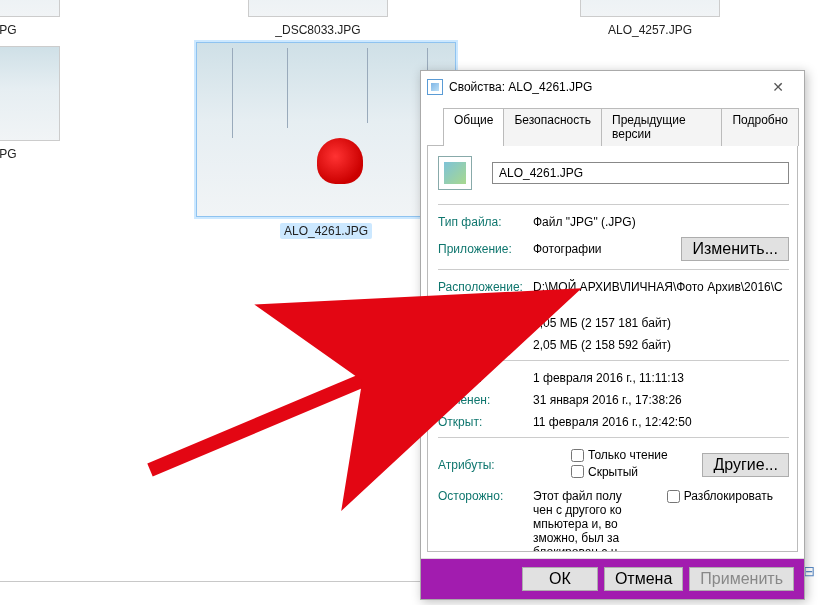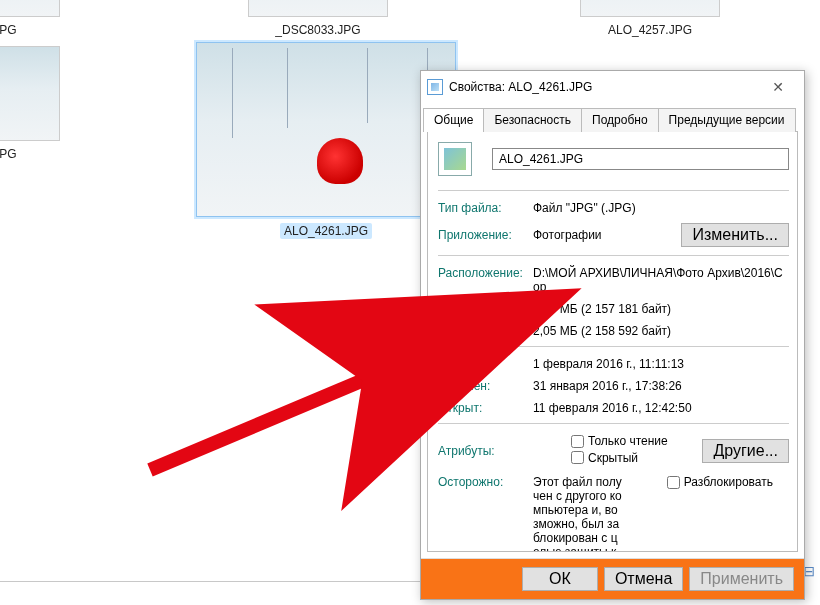--- a/index.html
+++ b/index.html
@@ -95,21 +95,21 @@
   .close-btn {
     margin-left: auto;
     width: 40px; height: 24px;
     display: flex; align-items: center; justify-content: center;
     color: #555;
     font-size: 14px;
   }
 
   .tabs {
     display: flex;
-    padding: 4px 6px 0 2px;
+    padding: 4px 6px 0 22px;
     gap: 0;
     font-size: 12px;
   }
   .tab {
     padding: 4px 10px 5px 10px;
     border: 1px solid #bbb;
     border-bottom: none;
     background: #f4f4f4;
     margin-right: -1px;
     position: relative;
@@ -181,21 +181,21 @@
     gap: 4px;
     margin-right: 16px;
     padding-left: 38px;
   }
   .checkbox input { margin: 0; width: 13px; height: 13px; }
   .footer {
     display: flex;
     justify-content: flex-end;
     gap: 6px;
     padding: 8px 10px;
-    background: #f97316;
+    background: #a21caf;
     border-top: 1px solid #ddd;
   }
 
   
   .arrow-svg {
     position: absolute;
     left: 0; top: 0;
     pointer-events: none;
   }
 
@@ -262,22 +262,22 @@
 <div class="dialog">
   <div class="titlebar">
     <span class="title-icon"></span>
     <span>Свойства: ALO_4261.JPG</span>
     <span class="close-btn">✕</span>
   </div>
 
   <div class="tabs">
     <div class="tab active">Общие</div>
     <div class="tab">Безопасность</div>
+    <div class="tab">Предыдущие версии</div>
     <div class="tab">Подробно</div>
-    <div class="tab">Предыдущие версии</div>
   </div>
 
   <div class="tab-panel">
 
     <div class="row" style="align-items:center; margin-bottom:14px;">
       <div class="file-icon"></div>
       <input class="filename-input" value="ALO_4261.JPG" style="">
     </div>
     <hr class="sep">
 

